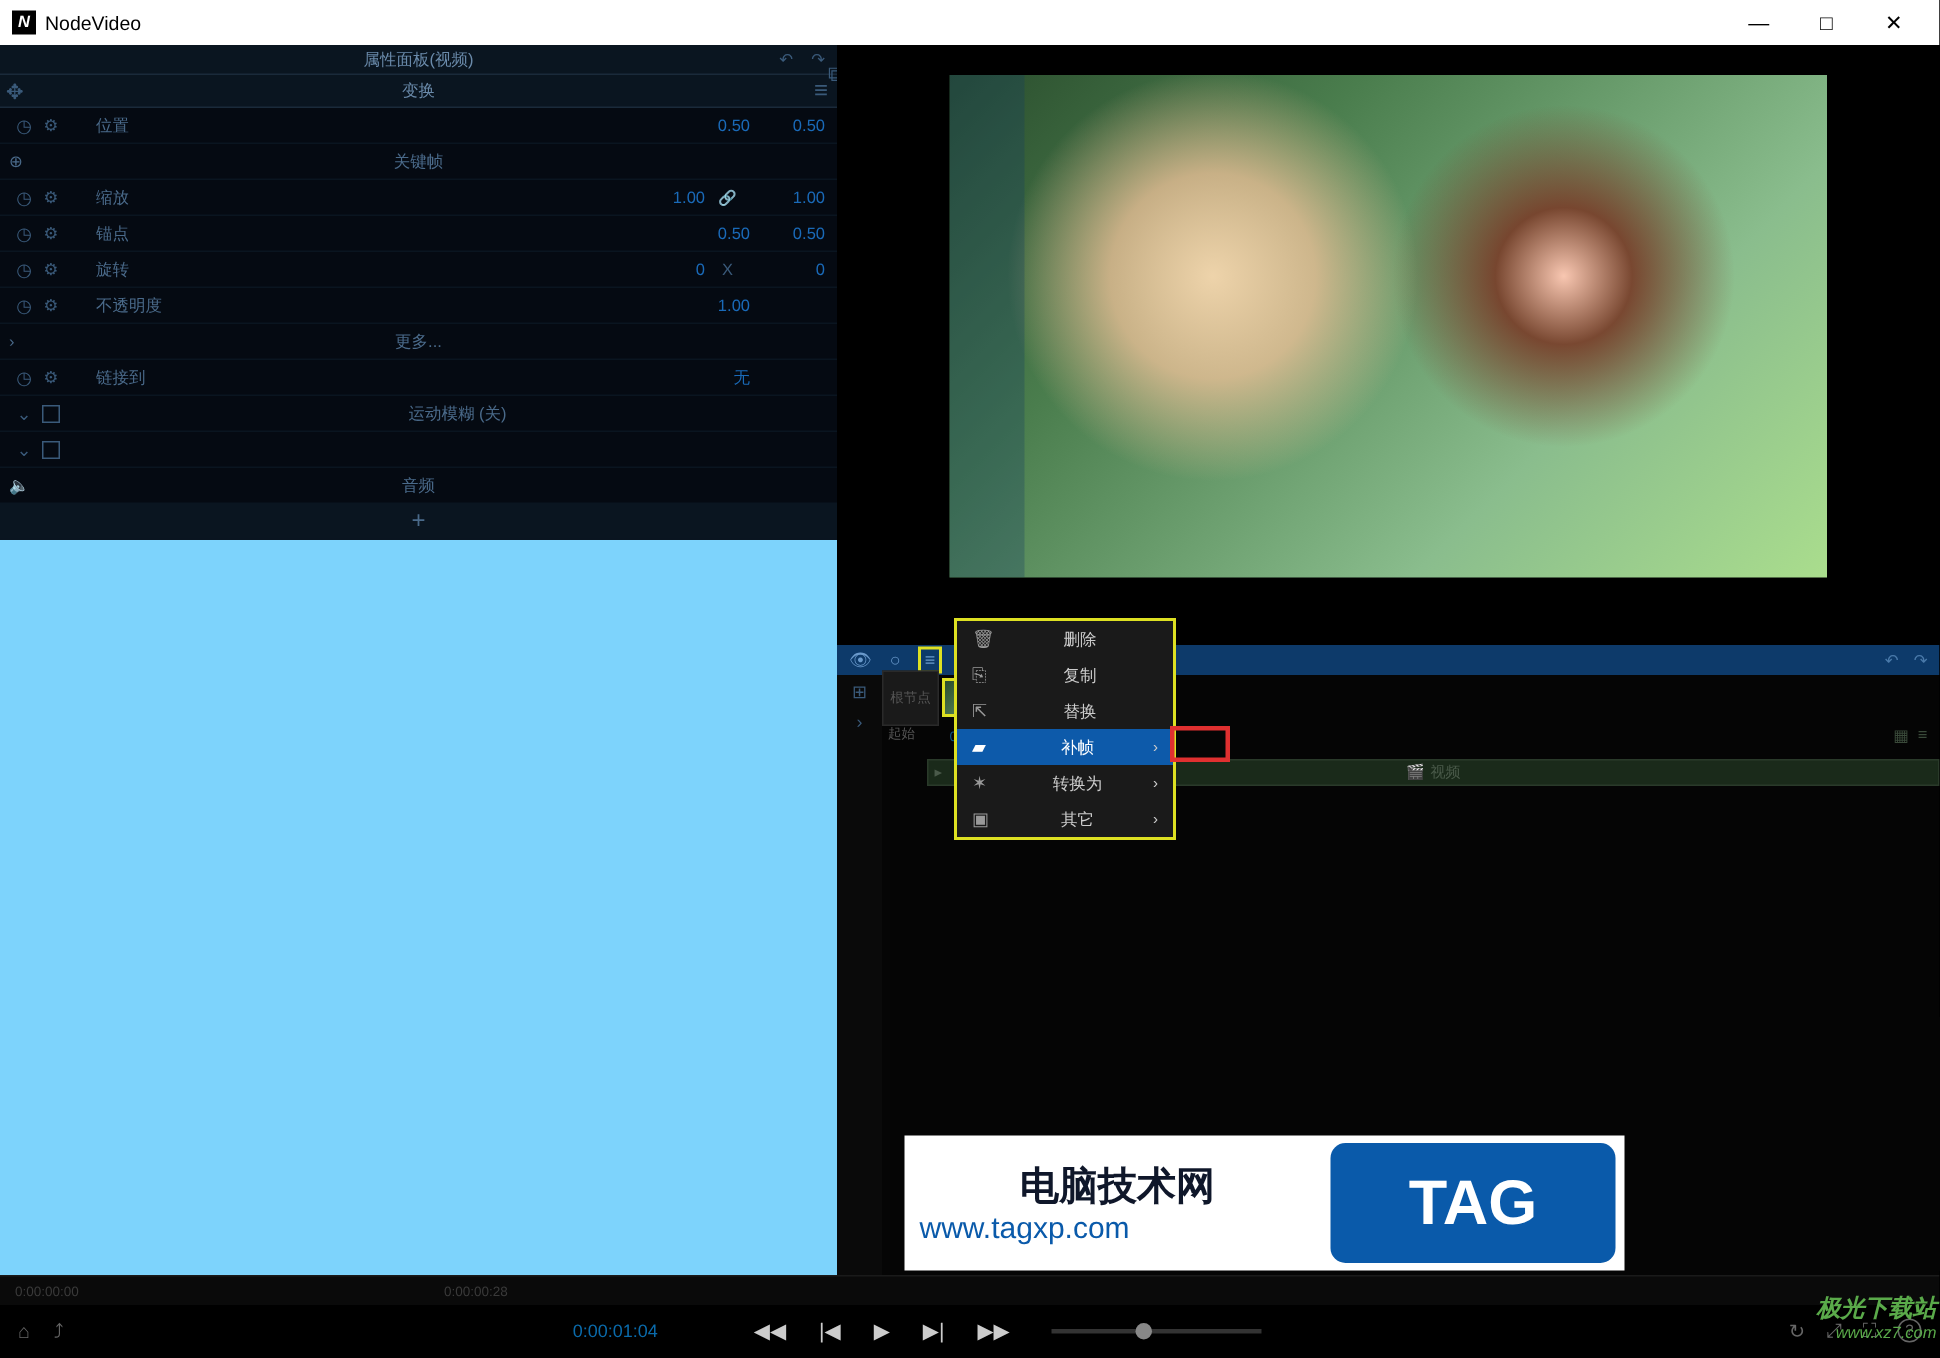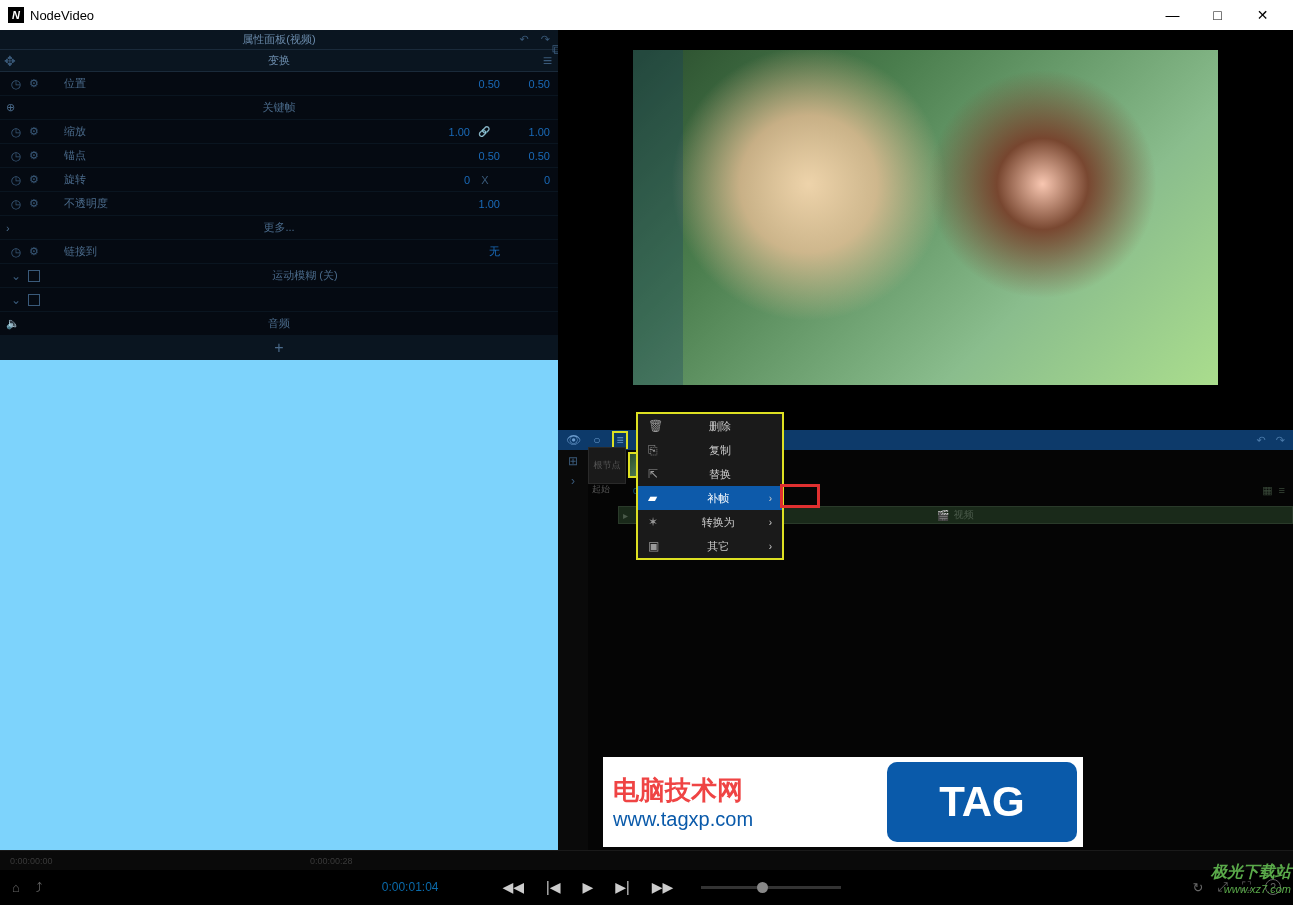--- a/index.html
+++ b/index.html
@@ -66,21 +66,21 @@
 .ctx-item { height: 24px; display: flex; align-items: center; padding: 0 10px; font-size: 11px; color: #ccc; position: relative; }
 .ctx-item .ctx-icon { width: 20px; color: #999; font-size: 12px; }
 .ctx-item .ctx-label { flex: 1; text-align: center; }
 .ctx-item .ctx-arrow { color: #ccc; font-size: 10px; }
 .ctx-item.hl { background: #0d5aaa; color: #fff; }
 .ctx-item.hl .ctx-icon { color: #fff; }
 .red-box { position: absolute; left: 780px; top: 484px; width: 40px; height: 24px; border: 3px solid #e03030; z-index: 101; }
 
 .watermark-tag { position: absolute; right: 210px; bottom: 58px; width: 480px; height: 90px; background: #fff; display: flex; align-items: center; z-index: 50; }
 .watermark-tag .wt-left { flex: 1; padding: 4px 10px; }
-.watermark-tag .wt-cn { color: #ef4444; font-size: 26px; font-weight: bold; }
+.watermark-tag .wt-cn { color: #0f172a; font-size: 26px; font-weight: bold; text-align: center; }
 .watermark-tag .wt-url { color: #0a5aaa; font-size: 20px; }
 .watermark-tag .wt-right { width: 190px; height: 80px; background: #0a5aaa; border-radius: 10px; margin-right: 6px; display: flex; align-items: center; justify-content: center; color: #fff; font-size: 42px; font-weight: bold; }
 
 .watermark-jg { position: absolute; right: 2px; bottom: 10px; text-align: right; z-index: 50; font-style: italic; }
 .watermark-jg .jg1 { color: #5aaa4a; font-size: 16px; font-weight: bold; }
 .watermark-jg .jg2 { color: #5aaa4a; font-size: 11px; }
 
 .ruler { height: 20px; background: #0a0a0a; display: flex; align-items: center; font-size: 9px; color: #3a3a3a; padding: 0 8px; position: relative; border-top: 1px solid #1a1a1a; }
 .ruler .tick { position: absolute; }
 
@@ -293,21 +293,21 @@
   <div class="wt-right">TAG</div>
 </div>
 
 <div class="watermark-jg">
   <div class="jg1">极光下载站</div>
   <div class="jg2">www.xz7.com</div>
 </div>
 
 <div class="ruler">
   <span class="tick" style="left:10px">0:00:00:00</span>
-  <span class="tick" style="left:310px">0:00:00:28</span>
+  <span class="tick" style="left:296px">0:00:00:28</span>
 </div>
 
 <div class="bottom-bar">
   <span>⌂</span>
   <span>⤴</span>
   <span class="timecode">0:00:01:04</span>
   <div class="transport">
     <span>◀◀</span>
     <span>|◀</span>
     <span>▶</span>

